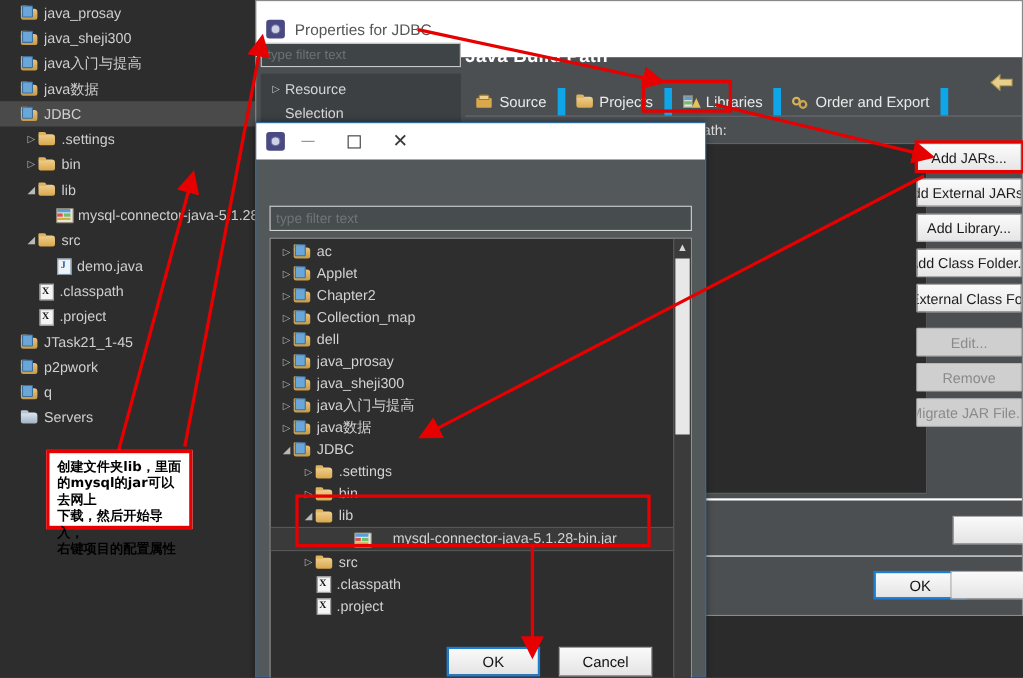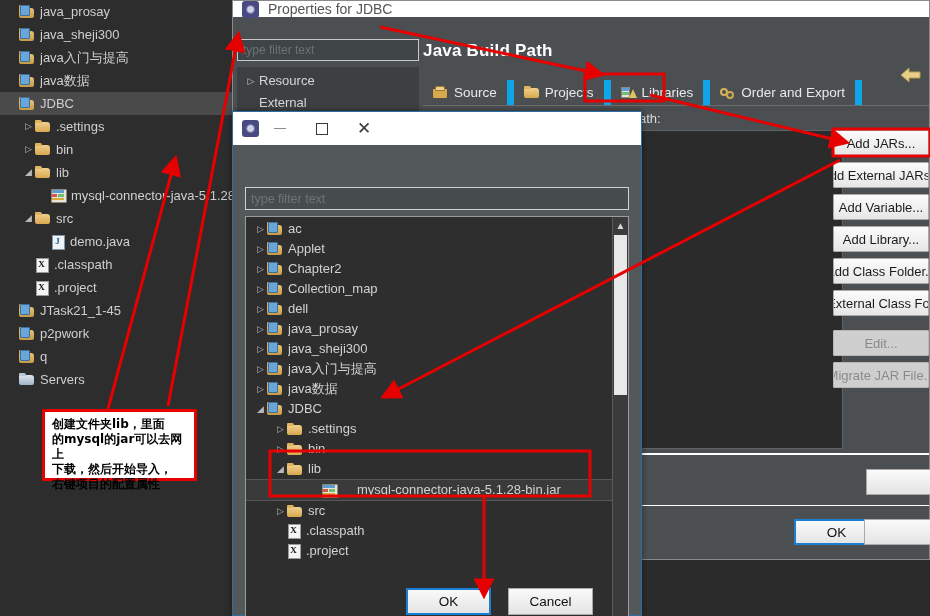--- a/index.html
+++ b/index.html
@@ -92,21 +92,21 @@
     background:linear-gradient(#dfe7ef,#9fb3c6);border-radius:1px 3px 2px 2px;
   }
   .ic-srv .t{position:absolute;left:0;top:0;width:7px;height:3px;background:#b9c8d7;border-radius:1px 2px 0 0;}
 
   
   #propDlg{
     position:absolute;left:232px;top:0;width:698px;height:560px;
     background:#4b4f52;border:1px solid #8a8a8a;box-sizing:border-box;
   }
   #propTitle{
-    height:16px;background:#ffffff;display:flex;align-items:center;
+    height:51px;background:#ffffff;display:flex;align-items:center;
     padding-left:9px;box-sizing:border-box;
   }
   #propTitle .ttl{color:#555;font-size:14px;margin-left:9px;}
   .gearico{
     width:17px;height:17px;position:relative;flex:0 0 17px;
   }
   .gearico .o{
     position:absolute;inset:0;background:#4a4a82;border-radius:3px;
   }
   .gearico .i{
@@ -255,21 +255,21 @@
     position:absolute;bottom:0px;width:85px;height:27px;
     background:linear-gradient(#fafafa,#e4e4e4);color:#111;font-size:13.5px;
     display:flex;align-items:center;justify-content:center;box-sizing:border-box;
   }
   #jarOK{right:150px;border:2px solid #1a7fd4;}
   #jarCancel{right:48px;border:1px solid #a9a9a9;}
 
   
   #overlay{position:absolute;inset:0;pointer-events:none;}
   #noteBox{
-    position:absolute;left:42px;top:409px;width:155px;height:72px;
+    position:absolute;left:42px;top:409px;width:133px;height:72px;
     background:#ffffff;border:3px solid #e60000;box-sizing:border-box;
     padding:5px 6px 0 7px;color:#000;font-size:12px;line-height:15px;
     font-family:"DejaVu Sans","Liberation Sans",sans-serif;font-weight:bold;
   }
 </style>
 </head>
 <body>
 
 <div class="root">
 
@@ -437,21 +437,21 @@
         <div id="filterBox">
           <span class="ph">type filter text</span>
         </div>
         <div id="propTree">
             <div class="ptrow">
               <span class="a">▷</span>
               <span>Resource</span>
             </div>
             <div class="ptrow">
               <span class="a"></span>
-              <span>External</span>
+              <span>Selection</span>
             </div>
             <div class="ptrow">
               <span class="a"></span>
               <span>Java Build Path</span>
             </div>
           </div>
       </div>
 
       <div id="propRight">
         <div id="jbpTitle">Java Build Path</div>
@@ -490,33 +490,33 @@
           </div>
 
         <div id="btnCol">
             <div class="pbtn">
               <span>Add JARs...</span>
             </div>
             <div class="pbtn">
               <span>Add External JARs...</span>
             </div>
             <div class="pbtn">
-              <span>Add Variable...</span>
-            </div>
-            <div class="pbtn">
               <span>Add Library...</span>
             </div>
             <div class="pbtn">
               <span>Add Class Folder...</span>
             </div>
             <div class="pbtn">
               <span>Add External Class Folder...</span>
             </div>
             <div class="pbtn dis gap">
               <span>Edit...</span>
+            </div>
+            <div class="pbtn dis">
+              <span>Remove</span>
             </div>
             <div class="pbtn dis">
               <span>Migrate JAR File...</span>
             </div>
           </div>
 
         <div id="propSep2"></div>
         <div id="propSep"></div>
         <div id="propMidBtn"></div>
         <div id="propFooter">

